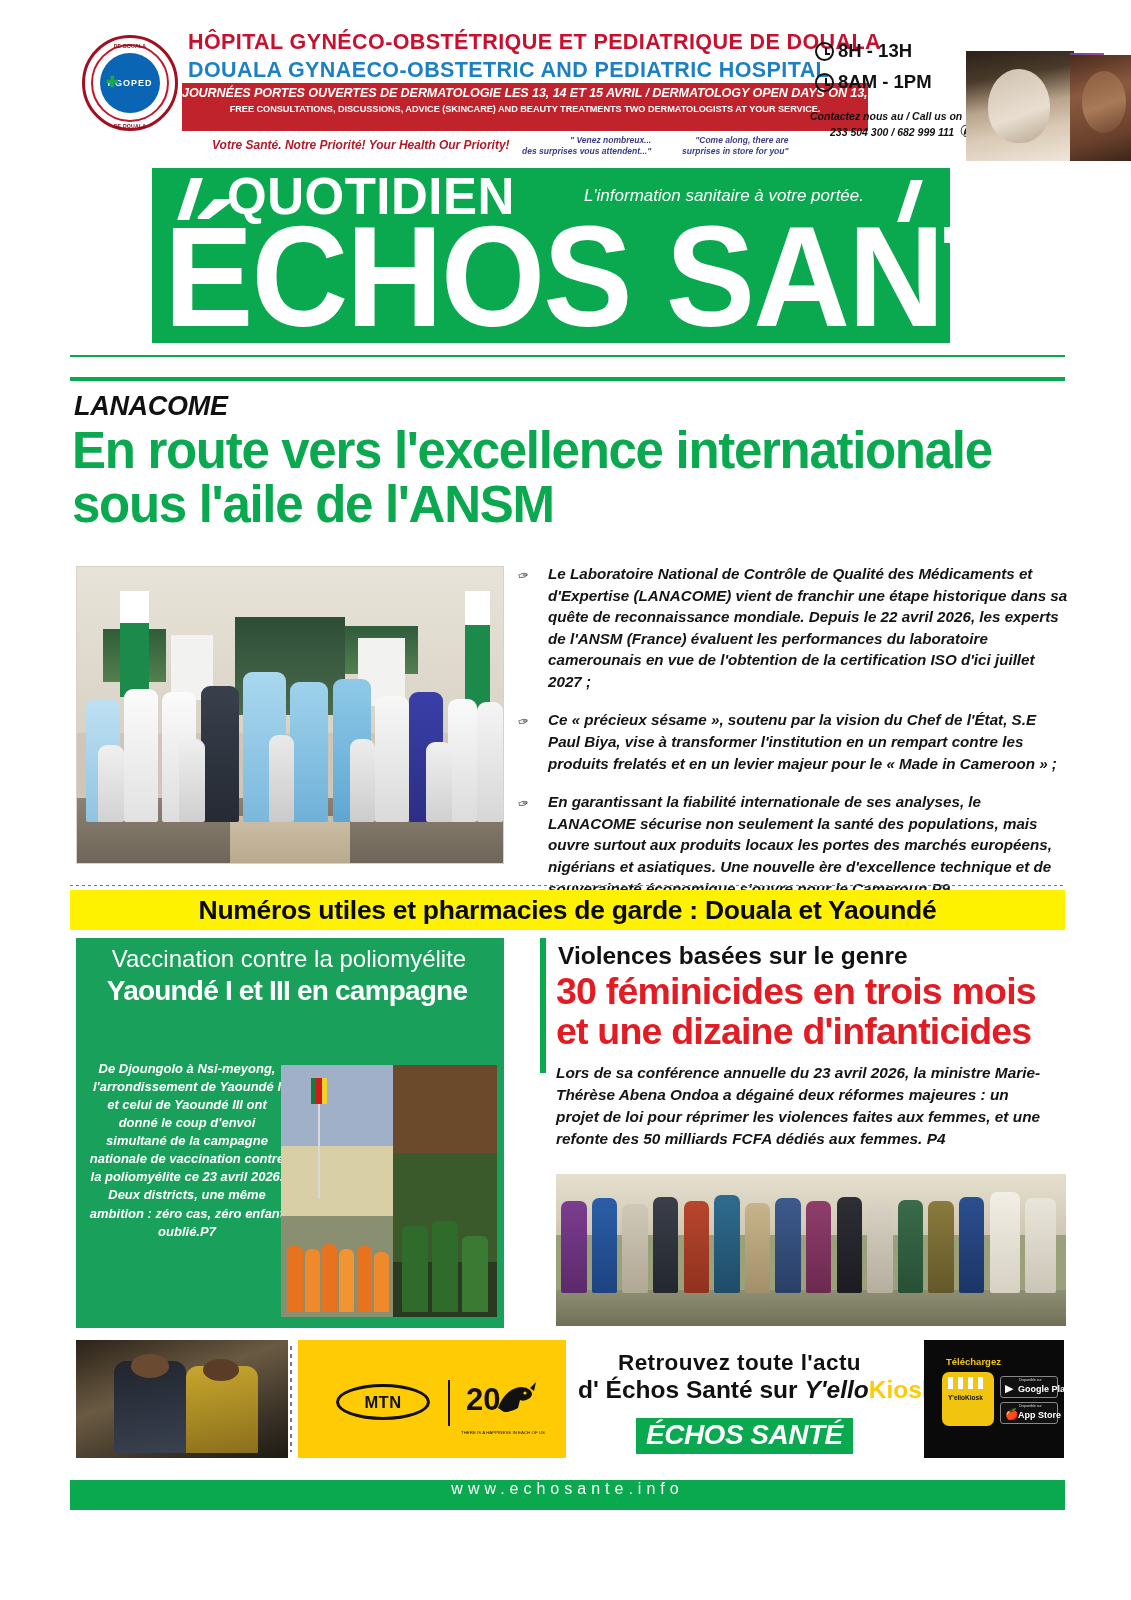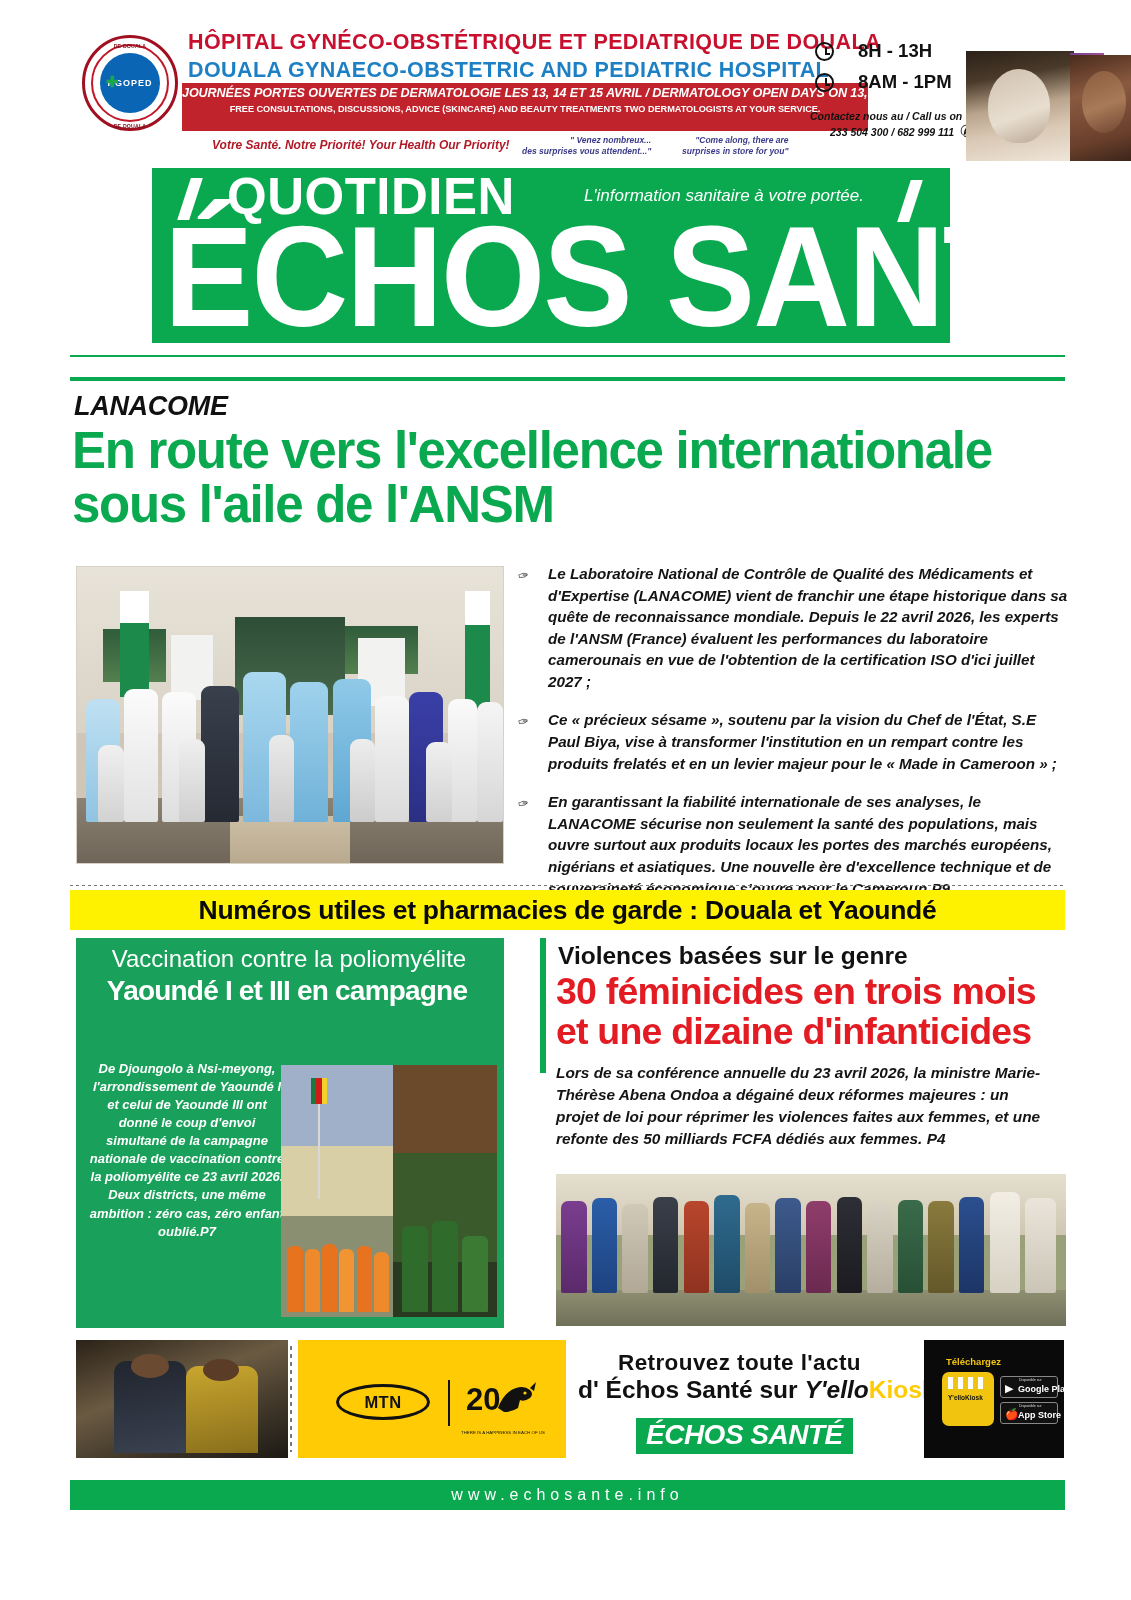--- a/index.html
+++ b/index.html
@@ -51,21 +51,21 @@
   .hosp-redbox .r2 { font-size:9.2px; font-weight:bold; line-height:1.5; letter-spacing:-.05px; white-space:nowrap;}
   .hosp-redbox .r3 { font-size:9.2px; font-weight:bold; line-height:1.5; letter-spacing:-.05px; white-space:nowrap;}
 
   .hosp-slogans { position:absolute; left:112px; top:110px; width:690px; height:26px; }
   .slg { position:absolute; font-style:italic; font-weight:bold;text-align:right; }
   .slg-a { left:30px; top:3px; font-size:12px; color:#b01a28; }
   .slg-b { left:340px; top:0px; font-size:8.5px; color:#3a3a8a; line-height:1.35; font-style:italic;}
   .slg-c { left:500px; top:0px; font-size:8.5px; color:#3a3a8a; line-height:1.35; font-style:italic;}
 
   .hosp-hours { position:absolute; left:745px; top:15px; width:130px; }
-  .hr-row { display:flex; align-items:center; gap:24px; margin-bottom:9px; }
+  .hr-row { display:flex; align-items:center; gap:4px; margin-bottom:9px; }
   .clock { width:19px; height:19px; border:2px solid #111; border-radius:50%; position:relative; flex:none;}
   .clock:before { content:""; position:absolute; left:7.5px; top:3px; width:2px; height:7px; background:#111;}
   .clock:after { content:""; position:absolute; left:8px; top:9px; width:5px; height:2px; background:#111;}
   .hr-txt { font-size:18.5px; font-weight:bold; color:#111; white-space:nowrap;}
   .contact-l { position:absolute; left:740px; top:85px; font-size:10.5px; font-style:italic; font-weight:bold; color:#111; white-space:nowrap;}
   .contact-n { position:absolute; left:760px; top:101px; font-size:10.5px; font-style:italic; font-weight:bold; color:#111; white-space:nowrap;}
   .phone-ic { position:absolute; left:890px; top:96px; font-size:17px; color:#111; }
 
   .hosp-photos { position:absolute; left:896px; top:26px; width:170px; height:110px; overflow:hidden;}
   .ph-man { position:absolute; left:0; top:0; width:108px; height:110px;
@@ -241,21 +241,21 @@
   .bb-icon span{position:absolute;left:6px;top:22px;font-size:6.5px;color:#111;font-weight:bold;}
   .bb-store1,.bb-store2 { position:absolute; left:76px; width:58px; height:22px;
     border:1px solid #888; border-radius:3px; background:#111; }
   .bb-store1{ top:36px; } .bb-store2{ top:62px; }
   .bbs-t { position:absolute; left:18px; top:1px; font-size:3.6px; color:#ddd; white-space:nowrap;}
   .bbs-b { position:absolute; left:17px; top:7px; font-size:9px; color:#fff; font-weight:bold; white-space:nowrap;}
   .bbs-ic { position:absolute; left:4px; top:5px; font-size:11px; color:#fff;}
 
   
   .footer { position:absolute; left:70px; top:1480px; width:995px; height:30px;
-    background:#0aa84f; display:flex; align-items:center; justify-content:center;}
+    background:#0aa84f; display:flex; justify-content:center;}
   .footer span { font-size:16px; color:#fff; letter-spacing:5px;}
 </style>
 </head>
 <body>
 
 <div class="page">
 
   <div class="hospital-ad">
 
     <div class="hosp-logo">

